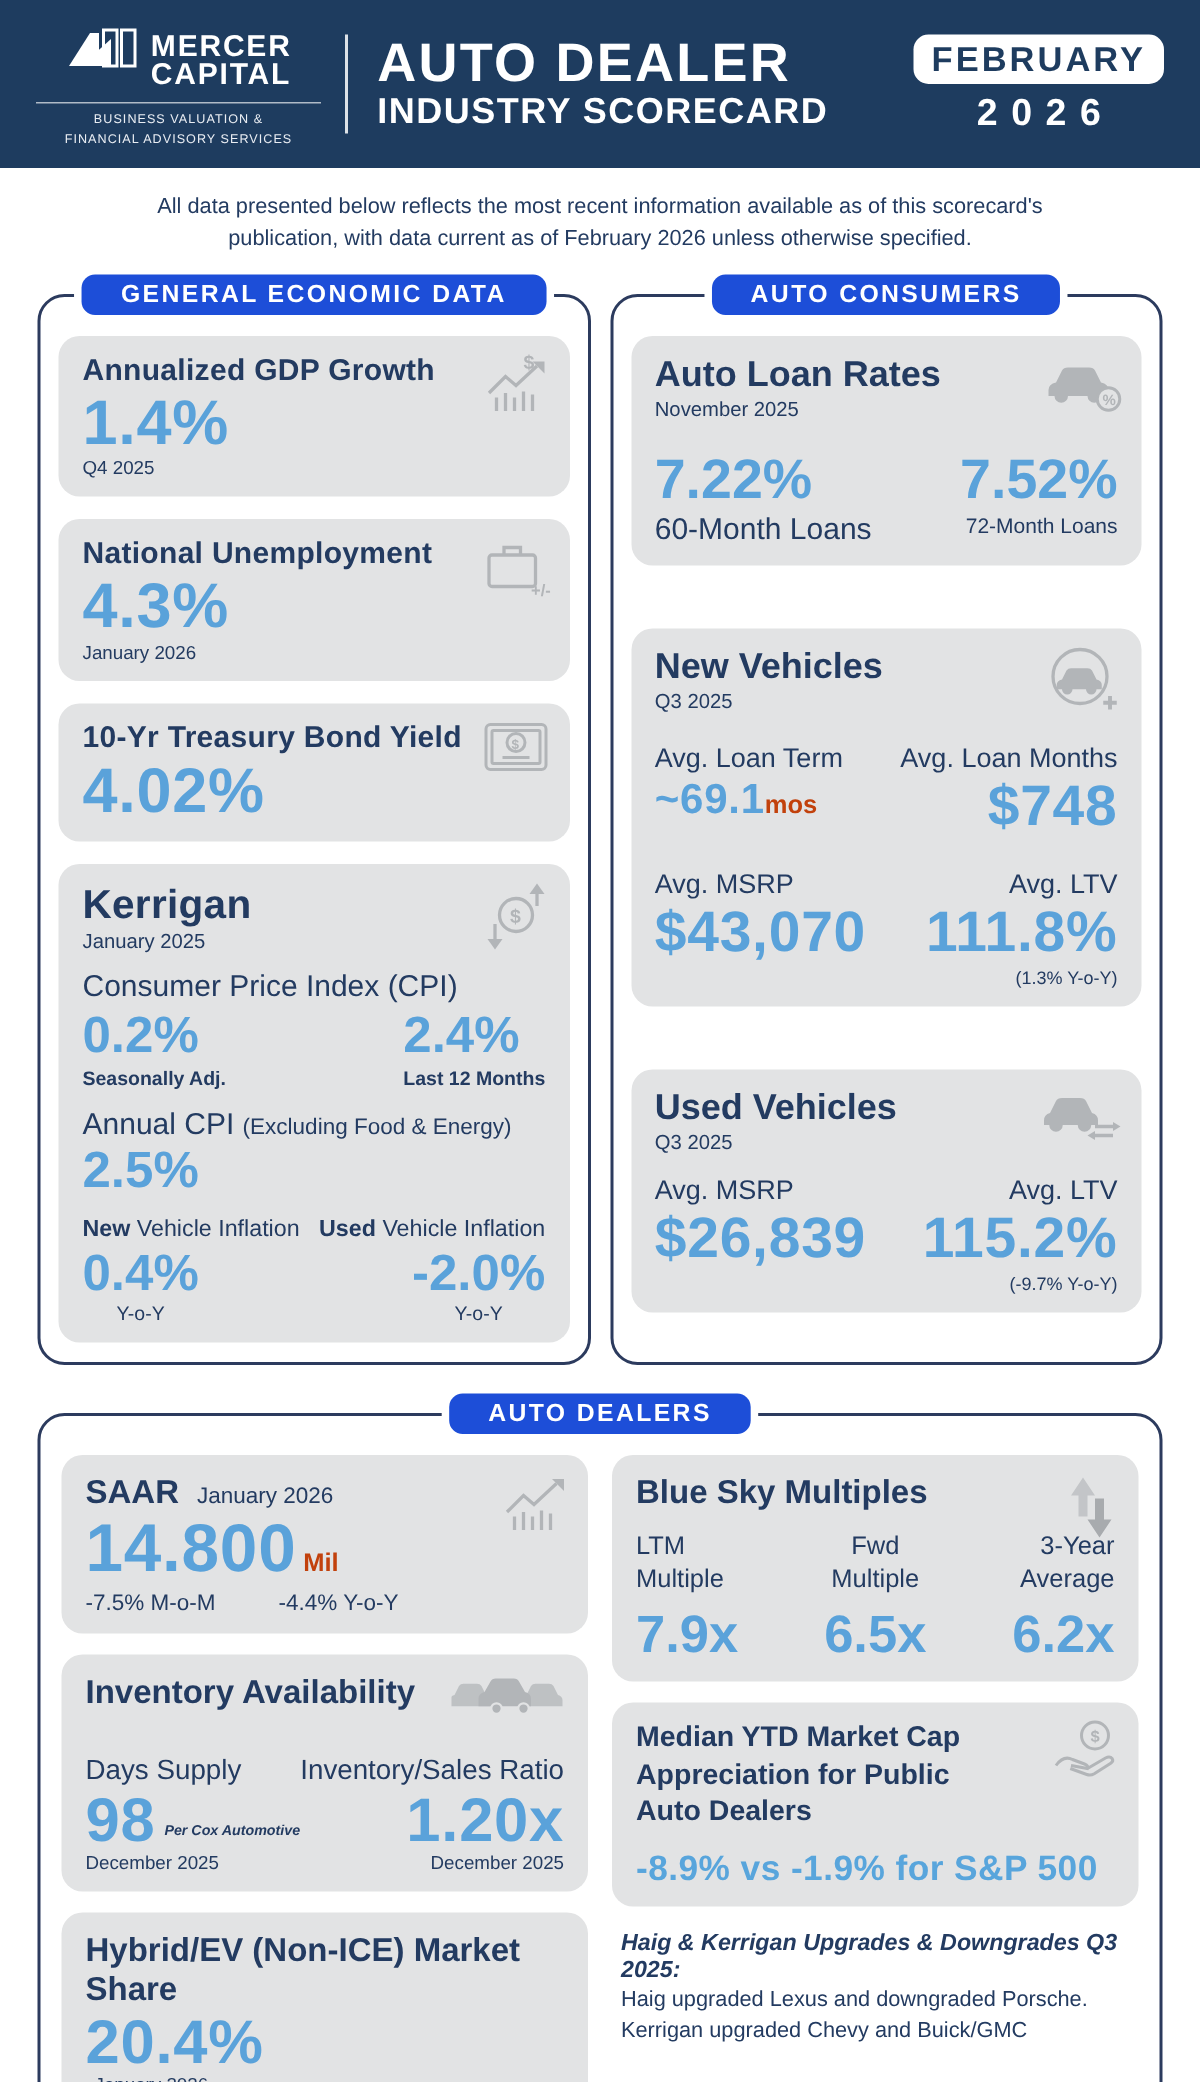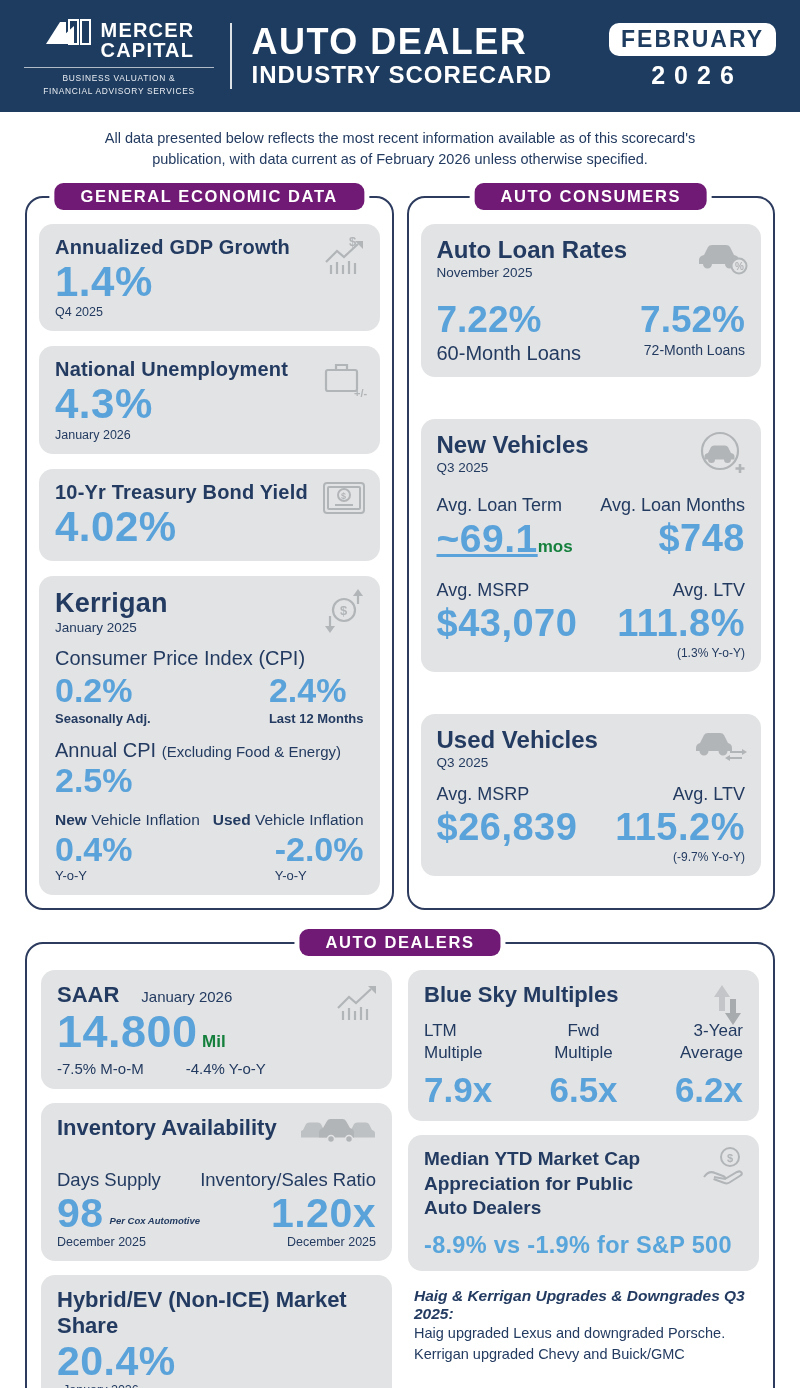--- a/index.html
+++ b/index.html
@@ -19,52 +19,52 @@
   .title-main { color:#fff; font-size:36px; font-weight:bold; letter-spacing:1.5px; line-height:1.08; }
   .title-sub  { color:#fff; font-size:24px; font-weight:bold; letter-spacing:1px; }
   .date-block { margin-left:auto; display:flex; flex-direction:column; align-items:center; }
   .month-badge { background:#fff; color:#1e3c5f; font-weight:bold; font-size:23px; letter-spacing:2px; padding:3px 12px; border-radius:10px; }
   .year { color:#fff; font-size:25px; font-weight:bold; letter-spacing:9px; margin-top:5px; text-indent:9px; }
   
   .intro { text-align:center; font-size:14.5px; line-height:1.45; padding:16px 68px 10px; color:#233b61; }
   
   .columns { display:flex; gap:13px; padding:16px 25px 0; align-items:stretch; }
   .panel { position:relative; flex:1; border:2.5px solid #2c3b5e; border-radius:18px; background:#fff; padding:26px 12px 13px; }
-  .pill { position:absolute; top:-15px; left:50%; transform:translateX(-50%); background:#701a75; color:#fff;
+  .pill { position:absolute; top:-15px; left:50%; transform:translateX(-50%); background:#1d4ed8; color:#fff;
           font-weight:bold; font-size:16.5px; letter-spacing:1.6px; padding:4px 26px; border-radius:9px;
           white-space:nowrap; box-shadow:0 0 0 5px #fff; }
   .card { position:relative; background:#e2e3e4; border-radius:14px; padding:12px 16px; margin-bottom:15px; }
   .card:last-child { margin-bottom:0; }
   .card-title { font-size:20px; font-weight:bold; color:#233b61; letter-spacing:.2px; }
   .big   { color:#5aa2da; font-weight:bold; font-size:42px; line-height:1.08; letter-spacing:.5px; }
   .med   { color:#5aa2da; font-weight:bold; font-size:34px; line-height:1.1; }
   .period{ font-size:12.5px; color:#233b61; margin-top:1px; }
   .icon  { position:absolute; top:11px; right:13px; }
   
   .cpi-label { font-size:20px; margin-top:12px; }
   .twocol { display:flex; justify-content:space-between; margin-top:2px; }
   .sublabel { font-size:13px; font-weight:bold; color:#233b61; margin-top:1px; }
   .annual-label { font-size:20px; margin-top:13px; }
   .annual-note { font-size:15px; }
   .vi-label { font-size:15.5px; margin-top:10px; }
-  .yoy { font-size:13px; text-align:left; }
+  .yoy { font-size:13px; text-align:center; }
   
   .card-title-lg { font-size:24px; font-weight:bold; color:#233b61; }
   .label18 { font-size:18px; }
-  .unit { font-size:17px; font-weight:bold; color:#15803d;margin-top:36px; }
+  .unit { font-size:17px; font-weight:bold; color:#c2410c;margin-top:36px; }
   .ltv-note { font-size:12px; color:#233b61; text-align:right; margin-top:2px; }
   .mt14 { margin-top:14px; } .mt20 { margin-top:20px; }
   .ralign { text-align:right; }
   .mb40 { margin-bottom:42px; }
   
   .bottom-wrap { padding:32px 25px 0; }
   .panel-bottom { position:relative; border:2.5px solid #2c3b5e; border-radius:18px; background:#fff; padding:26px 14px 16px; }
   .bottom-cols { display:flex; gap:16px; }
   .bcol { flex:1; display:flex; flex-direction:column; gap:14px; }
-  .saar-head { display:flex; align-items:baseline; gap:22px; }
+  .saar-head { display:flex; align-items:baseline; gap:12px; }
   .title23 { font-size:22px; font-weight:bold; color:#233b61; }
   .saar-period { font-size:15px; }
   .saar-sub { display:flex; gap:42px; font-size:15px; margin-top:3px; }
   .inv-row { display:flex; justify-content:space-between; margin-top:28px; }
   .inv-label { font-size:18.5px; }
   .valrow { display:flex; align-items:flex-end; gap:6px; }
   .cox { font-style:italic; font-weight:bold; font-size:9.5px; margin-bottom:9px; color:#233b61; }
   .p125 { font-size:12.5px; color:#233b61; }
   .bs-row { display:flex; justify-content:space-between; margin-top:12px; }
   .bs-col { line-height:1.25; font-size:17px; }
@@ -254,21 +254,21 @@
       </span>
       <div class="card-title-lg">New Vehicles</div>
       <div class="period" style="font-size:13.5px;">Q3 2025</div>
 
       <div class="twocol mt20">
         <div class="label18">Avg. Loan Term</div>
         <div class="label18">Avg. Loan Months</div>
       </div>
       <div class="twocol">
         <div>
-          <span class="big" style="font-size:39px;text-decoration:underline;">~69.1</span><span class="unit">mos</span>
+          <span class="big" style="font-size:28px;">~69.1</span><span class="unit">mos</span>
         </div>
         <div class="big ralign" style="font-size:38px;">$748</div>
       </div>
 
       <div class="twocol mt20">
         <div class="label18">Avg. MSRP</div>
         <div class="label18">Avg. LTV</div>
       </div>
       <div class="twocol">
         <div class="big" style="font-size:38px;">$43,070</div>

